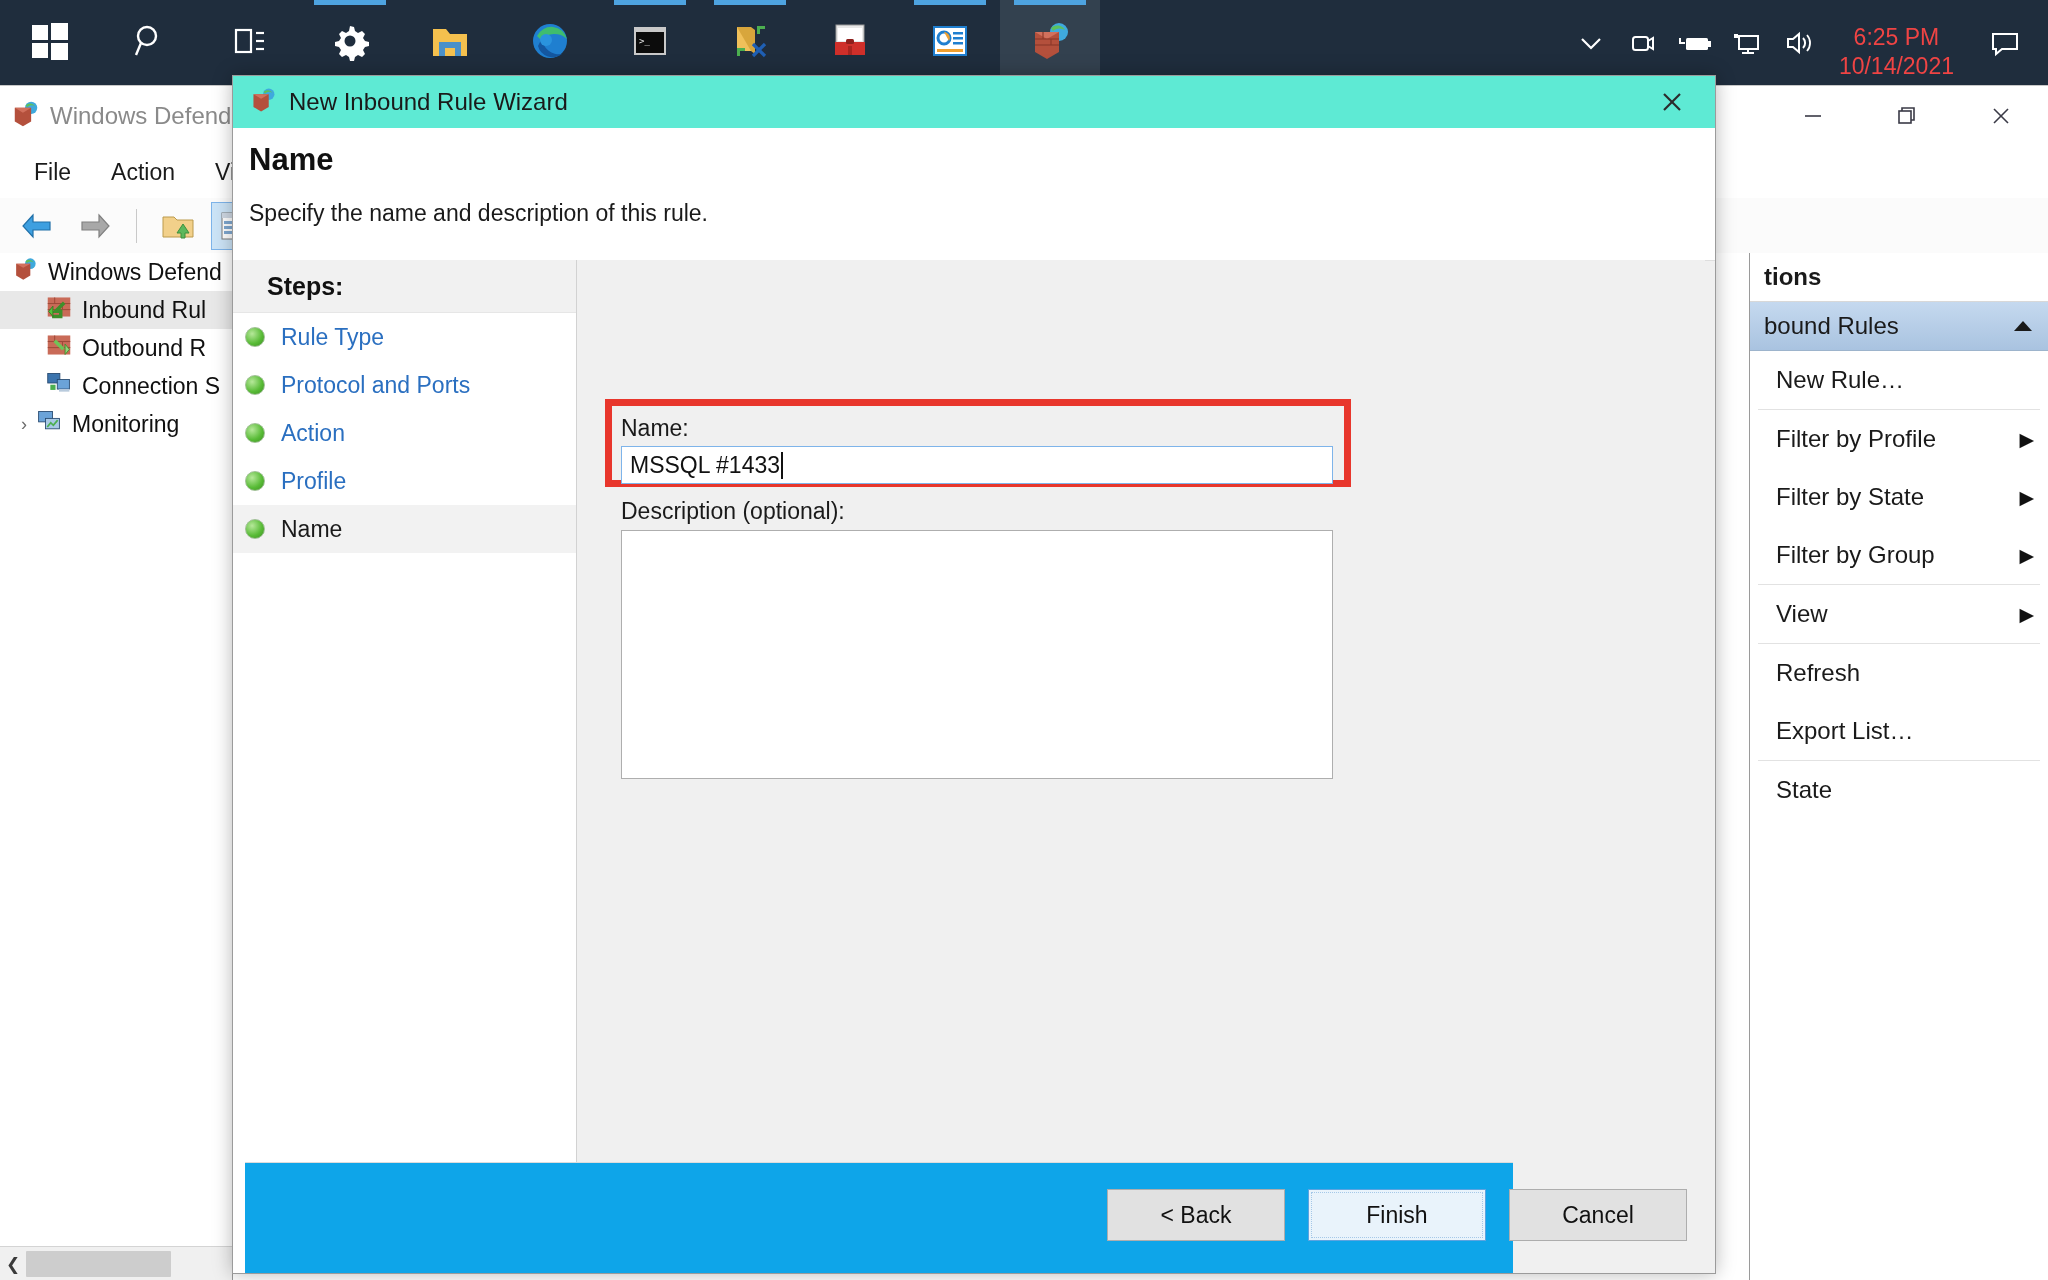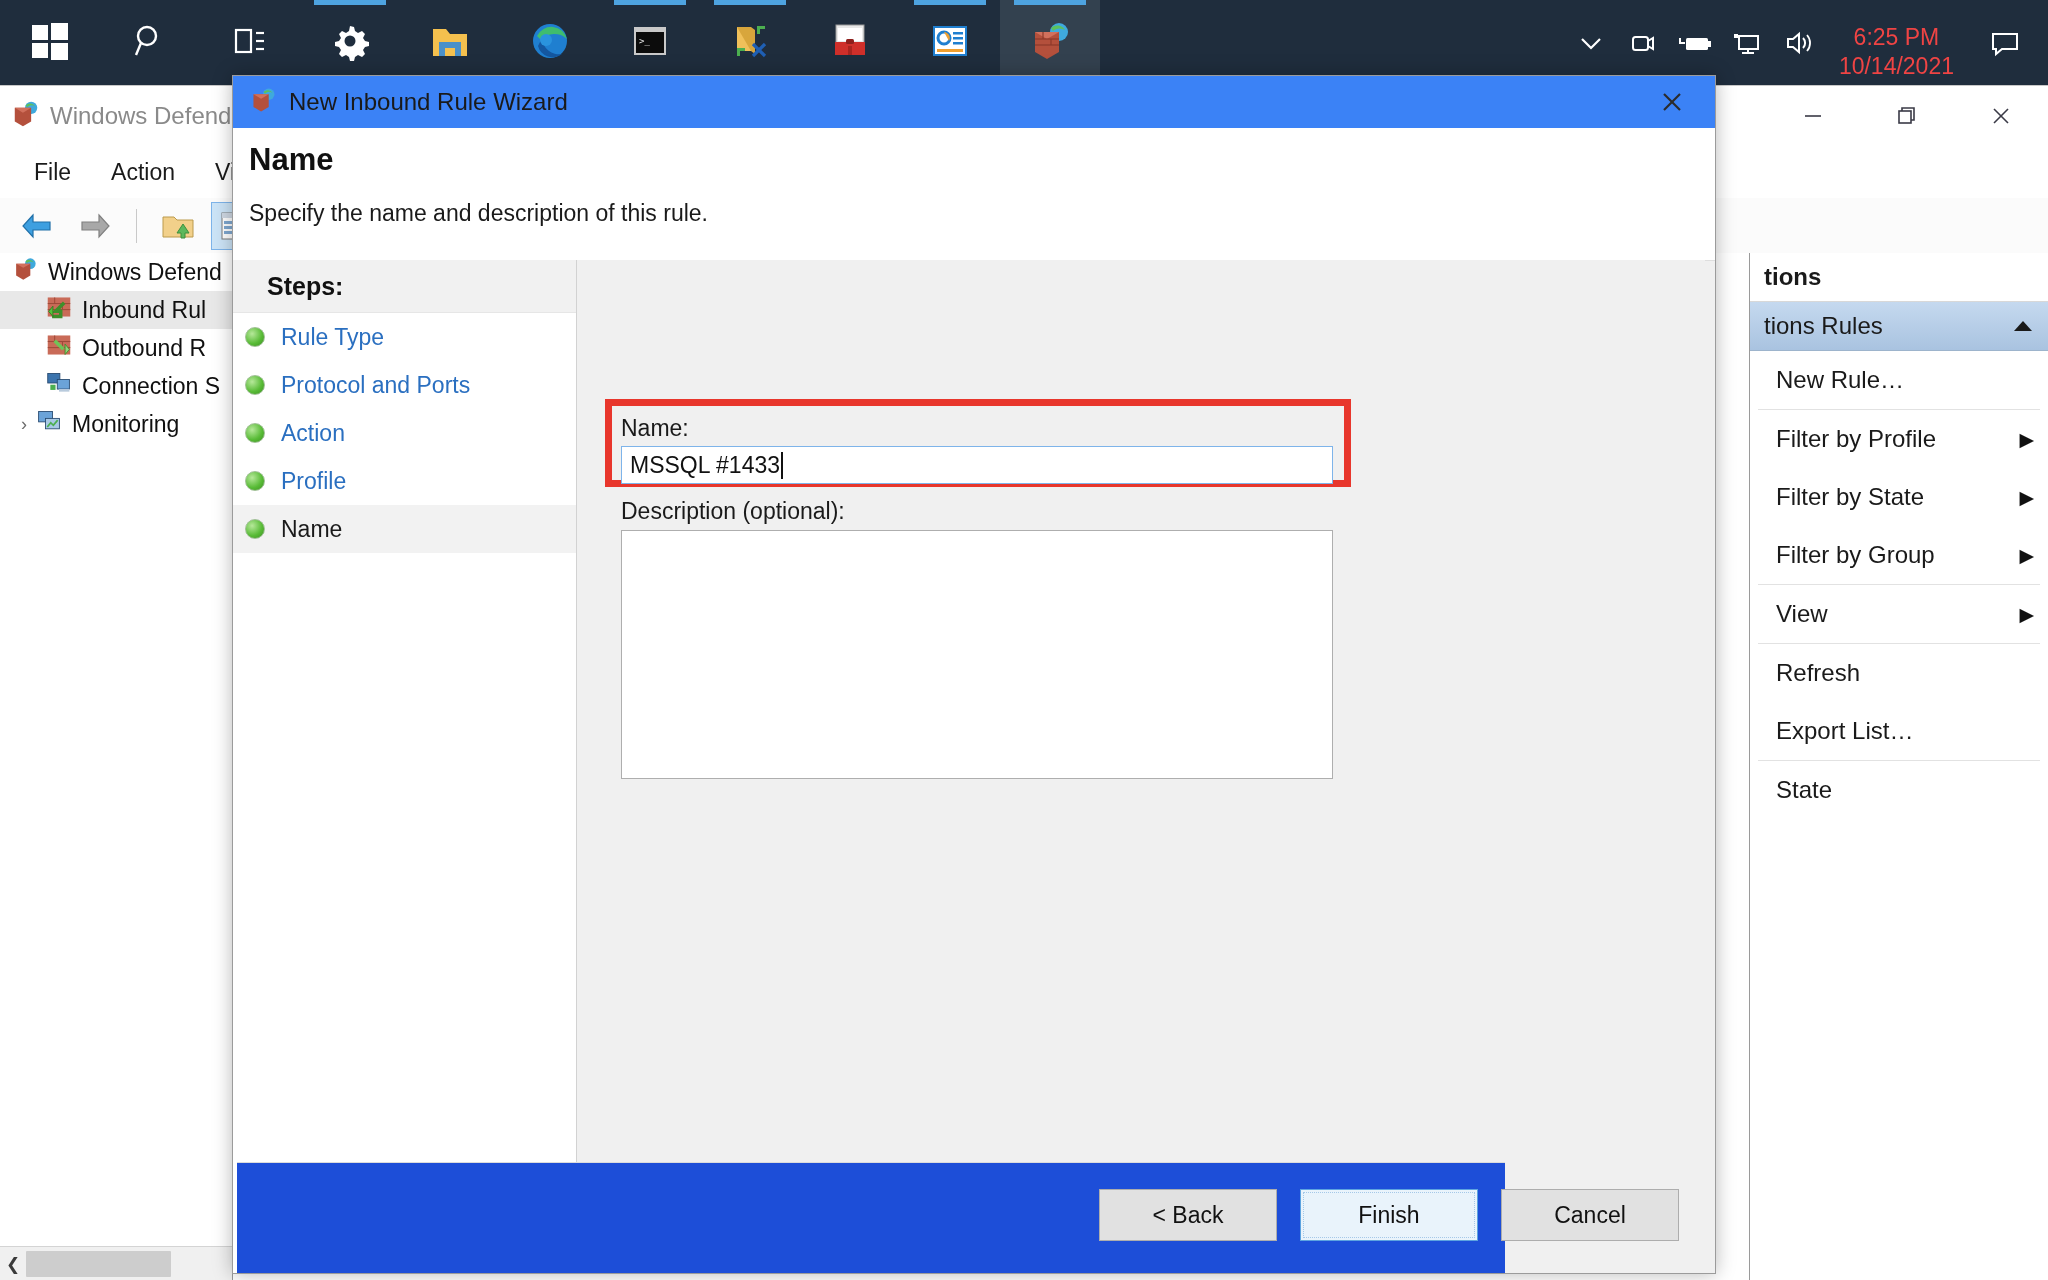--- a/index.html
+++ b/index.html
@@ -160,21 +160,21 @@
   #wizard {
     position: absolute; left: 232px; top: 75px;
     width: 1482px; height: 1197px;
     background: #f0f0f0;
     border: 1px solid #9b9b9b;
     box-shadow: 0 0 18px rgba(0,0,0,0.28);
     overflow: hidden;
   }
   .wz-titlebar {
     position: absolute; left: 0; top: 0; width: 1482px; height: 52px;
-    background: #3b82f6; display: flex; align-items: center;
+    background: #5eead4; display: flex; align-items: center;
   }
   .wz-title-icon { margin-left: 16px; margin-right: 12px; }
   .wz-title-text { font-size: 24px; color: #1a1a1a; }
   .wz-close {
     position: absolute; right: 0; top: 0;
     width: 86px; height: 52px;
     display: flex; align-items: center; justify-content: center;
     color: #2b2b2b;
   }
   .wz-head {
@@ -248,22 +248,22 @@
     font-size: 23px; color: #1a1a1a;
   }
   .desc-box {
     position: absolute; left: 44px; top: 270px;
     width: 712px; height: 249px;
     background: #ffffff; border: 1px solid #aeaeae;
     box-sizing: border-box;
   }
 
   .wz-footer {
-    position: absolute; left: 4px; bottom: 0; width: 1268px; height: 110px;
-    background: #1d4ed8;
+    position: absolute; left: 12px; bottom: 0; width: 1268px; height: 110px;
+    background: #0ea5e9;
     border-top: 1px solid #dcdcdc;
   }
   .btn {
     position: absolute; top: 26px;
     width: 178px; height: 52px;
     box-sizing: border-box;
     display: flex; align-items: center; justify-content: center;
     font-size: 23px; color: #111;
     background: #e1e1e1; border: 1px solid #adadad;
   }
@@ -612,21 +612,21 @@
         <div class="hs-arrow">❮</div>
         <div class="hs-thumb"></div>
       </div>
     </div>
 
     <div class="mmc-center"></div>
 
     <div class="mmc-actions">
       <div class="act-header">tions</div>
       <div class="act-group">
-        <span class="act-group-title">tions Rules</span>
+        <span class="act-group-title">bound Rules</span>
         <span>
           <svg width="22" height="16" viewBox="0 0 22 16">
               <polygon points="11,3 20,13 2,13" fill="#1a1a1a"></polygon>
             </svg>
         </span>
       </div>
 
       <div class="act-item">
         <span class="lbl">New Rule…</span>
       </div>

